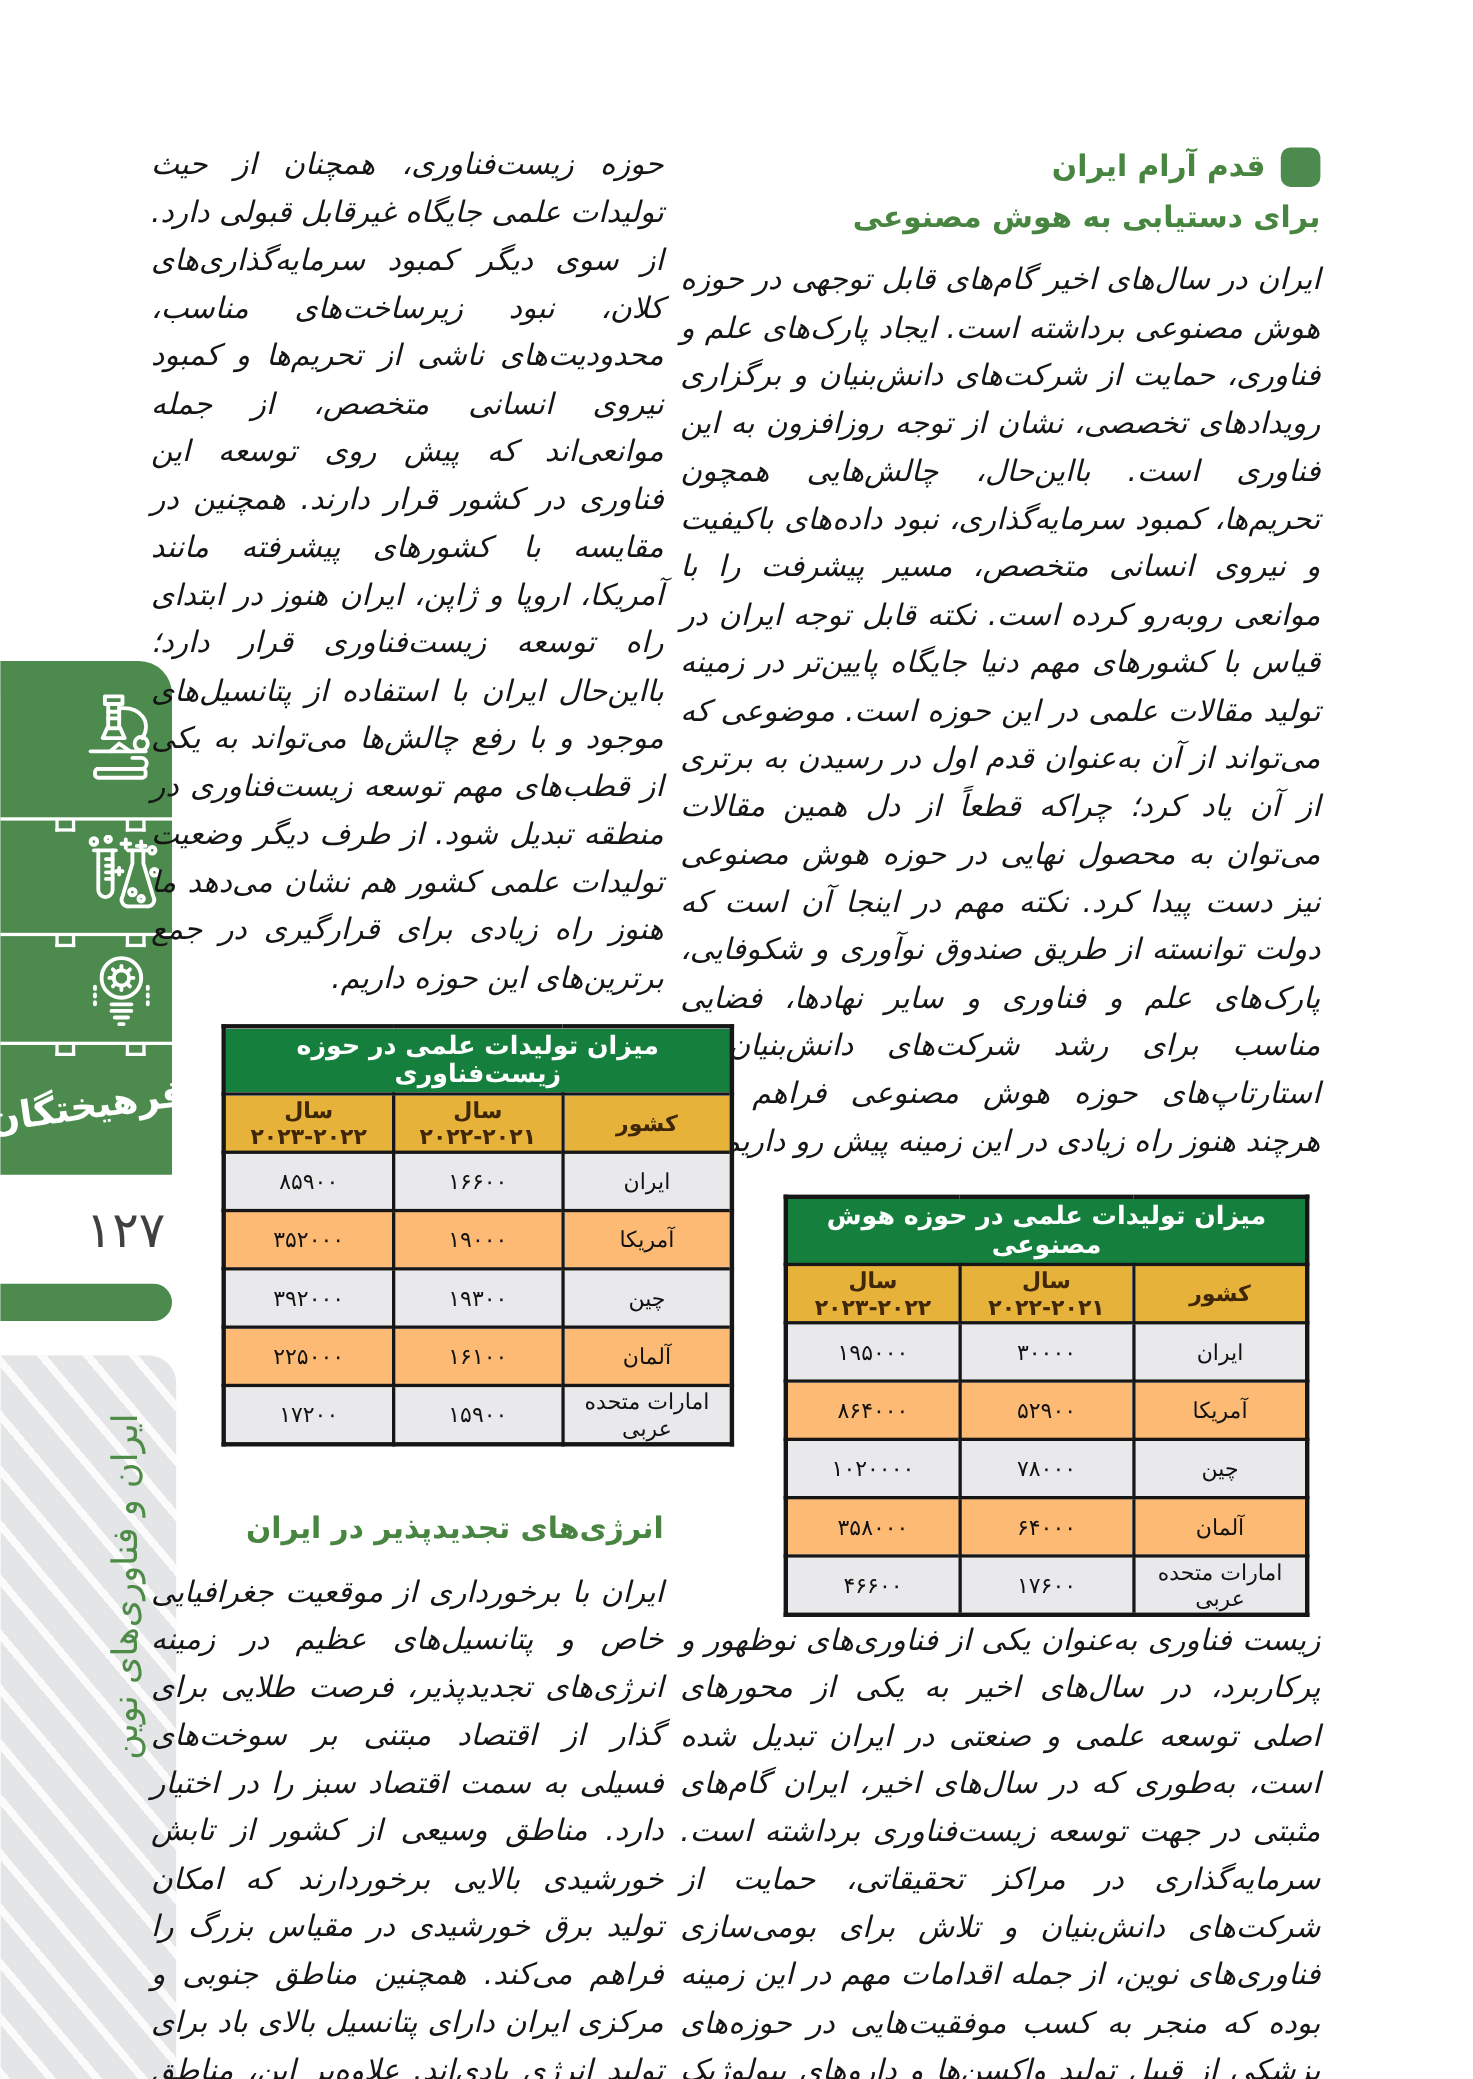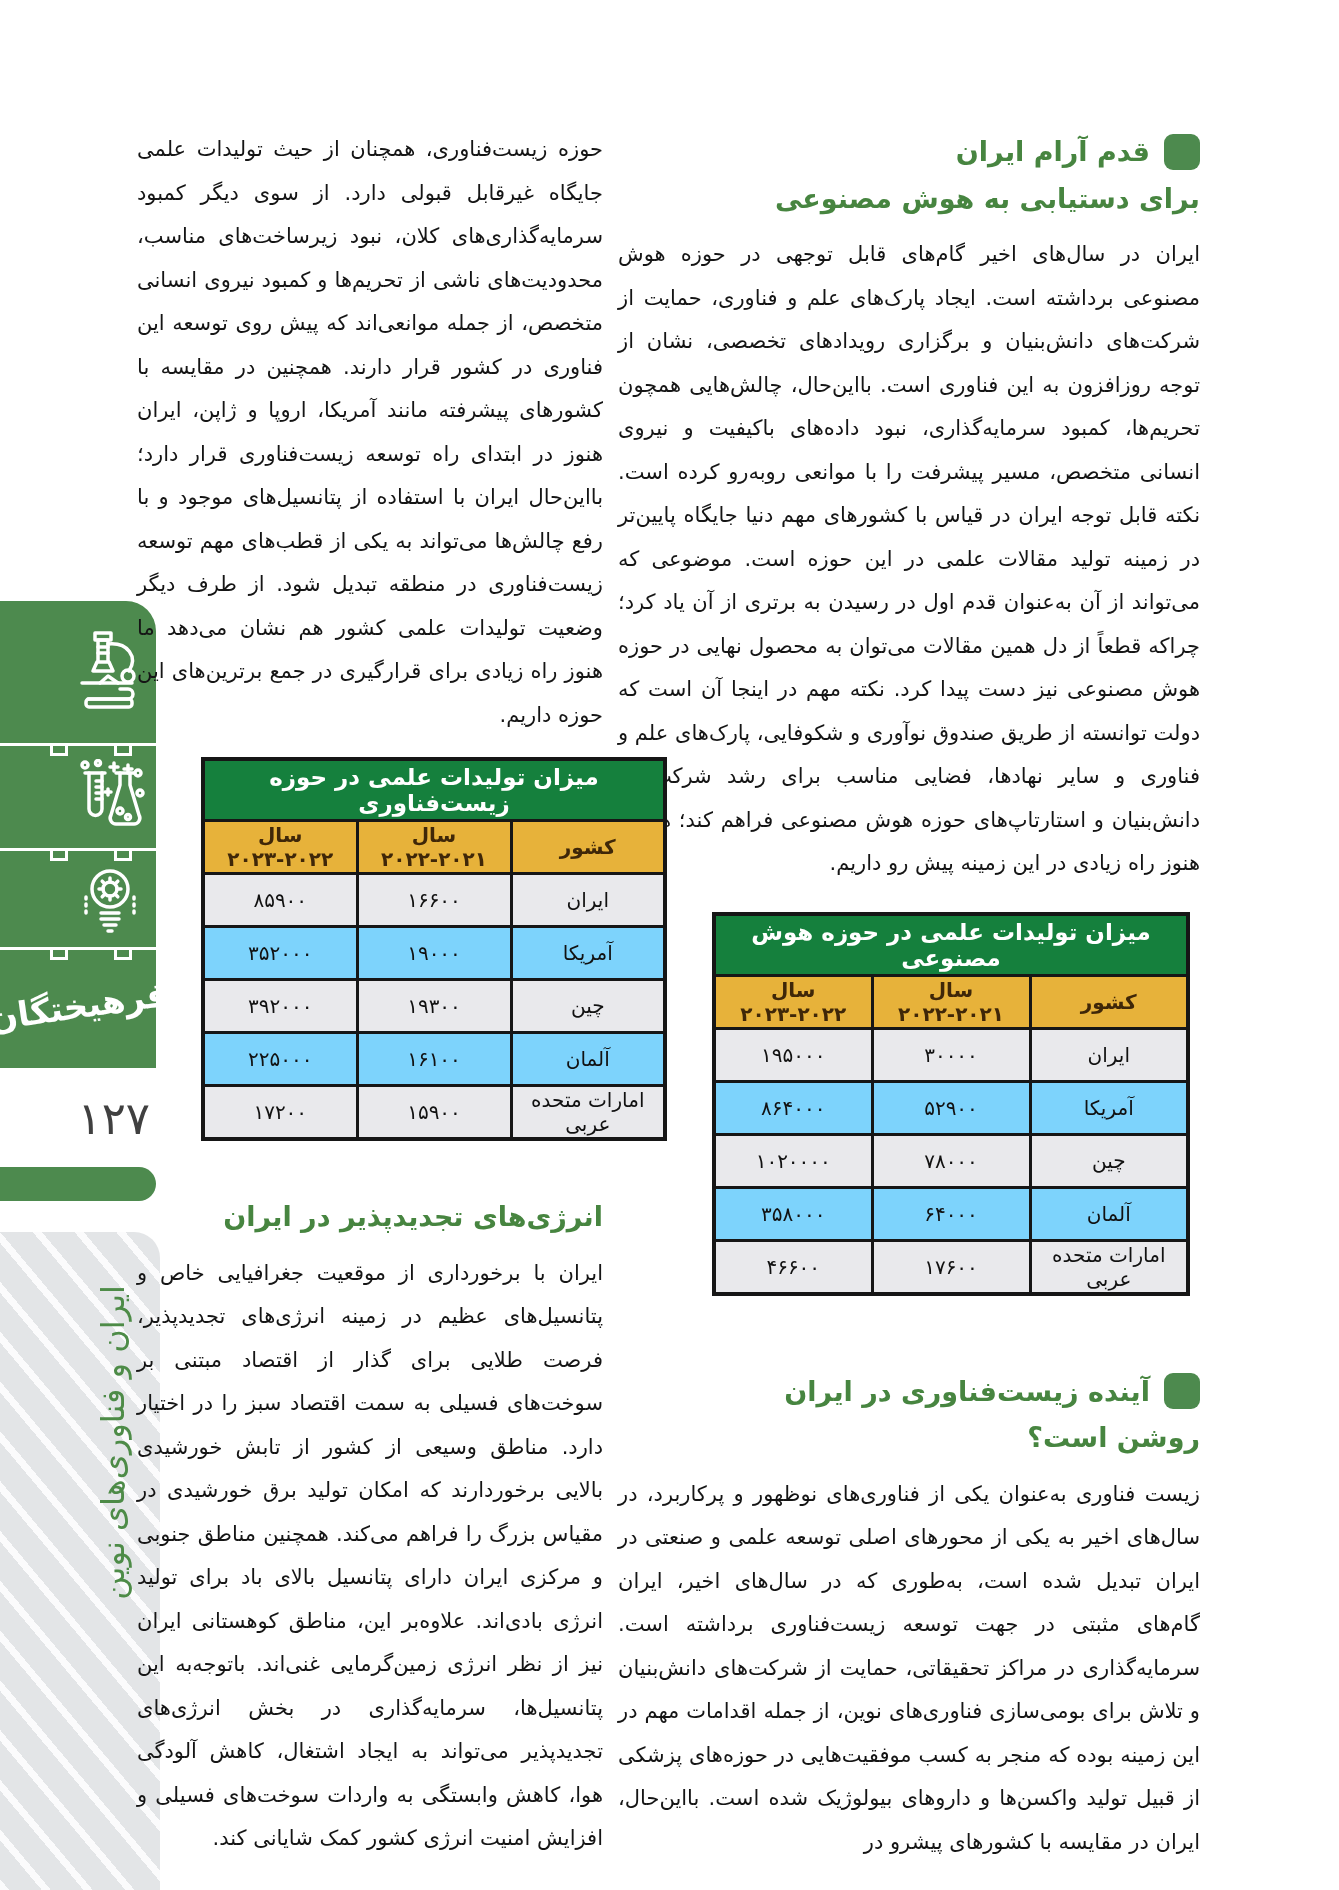--- a/index.html
+++ b/index.html
@@ -34,30 +34,30 @@
   .col-l{position:absolute;top:128px;right:736px;width:466px;}
 
   .h1row{line-height:46px;}
   .h-txt{color:#478540;font-weight:bold;font-size:27px;vertical-align:middle;}
   .head-icon{display:inline-block;width:36px;height:36px;background:#4d8a4e;border-radius:9px;
              vertical-align:middle;margin-left:14px;position:relative;}
   .head-icon::before{content:"";position:absolute;left:-7px;bottom:-5px;width:15px;height:15px;
              background:#dcdcdc;border-radius:4px;z-index:-1;}
   .art-head{margin-bottom:12px;}
 
-  .body{font-size:21px;line-height:43.5px;text-align:justify;color:#151515;margin:0;}
+  .body{font-size:27px;line-height:43.5px;text-align:justify;color:#151515;margin:0;font-style:italic;}
 
   
   table.dtable{border-collapse:collapse;border:4px solid #161616;background:#fff;table-layout:fixed;}
   table.dtable td{border:3px solid #161616;text-align:center;vertical-align:middle;padding:0;overflow:hidden;}
   .t-title td{background:#15803d;color:#fff;font-weight:bold;font-size:23px;height:58px;}
   .t-head td{background:#e7b23a;color:#3f2708;font-weight:bold;font-size:20px;height:50px;}
   .t-row td{font-size:20px;height:50px;color:#111;}
   .bg-a td{background:#e9e9ec;}
-  .bg-b td{background:#7dd3fc;}
+  .bg-b td{background:#fdba74;}
   .cw1{width:39%;}.cw2{width:28%;}.cw3{width:33%;}
   .ai-t{width:478px;margin-right:10px;margin-top:26px;}
   .bio-t{width:466px;position:relative;left:64px;margin-top:20px;}
   .after-table{margin-top:72px;}
   .after-table-l{margin-top:52px;}
 
   svg{display:block;}
 </style>
 </head>
 <body>
@@ -175,28 +175,20 @@
         <td>۳۵۸۰۰۰</td>
       </tr>
       <tr class="t-row bg-a">
         <td>امارات متحده عربی</td>
         <td>۱۷۶۰۰</td>
         <td>۴۶۶۰۰</td>
       </tr>
     </tbody>
       </table>
 
-    <div class="art-head after-table">
-      <div class="h1row">
-        <span class="head-icon"></span><span class="h-txt">آینده زیست‌فناوری در ایران</span>
-      </div>
-      <div class="h1row">
-        <span class="h-txt">روشن است؟</span>
-      </div>
-    </div>
 
     <p class="body">زیست فناوری به‌عنوان یکی از فناوری‌های نوظهور و پرکاربرد، در سال‌های اخیر به یکی از محورهای اصلی توسعه علمی و صنعتی در ایران تبدیل شده است، به‌طوری که در سال‌های اخیر، ایران گام‌های مثبتی در جهت توسعه زیست‌فناوری برداشته است. سرمایه‌گذاری در مراکز تحقیقاتی، حمایت از شرکت‌های دانش‌بنیان و تلاش برای بومی‌سازی فناوری‌های نوین، از جمله اقدامات مهم در این زمینه بوده که منجر به کسب موفقیت‌هایی در حوزه‌های پزشکی از قبیل تولید واکسن‌ها و داروهای بیولوژیک شده است. بااین‌حال، ایران در مقایسه با کشورهای پیشرو در</p>
   </div>
 
   <div class="col-l">
 
     <p class="body">حوزه زیست‌فناوری، همچنان از حیث تولیدات علمی جایگاه غیرقابل قبولی دارد. از سوی دیگر کمبود سرمایه‌گذاری‌های کلان، نبود زیرساخت‌های مناسب، محدودیت‌های ناشی از تحریم‌ها و کمبود نیروی انسانی متخصص، از جمله موانعی‌اند که پیش روی توسعه این فناوری در کشور قرار دارند. همچنین در مقایسه با کشورهای پیشرفته مانند آمریکا، اروپا و ژاپن، ایران هنوز در ابتدای راه توسعه زیست‌فناوری قرار دارد؛ بااین‌حال ایران با استفاده از پتانسیل‌های موجود و با رفع چالش‌ها می‌تواند به یکی از قطب‌های مهم توسعه زیست‌فناوری در منطقه تبدیل شود. از طرف دیگر وضعیت تولیدات علمی کشور هم نشان می‌دهد ما هنوز راه زیادی برای قرارگیری در جمع برترین‌های این حوزه داریم.</p>
 
     <table class="dtable bio-t">
       <tbody>

